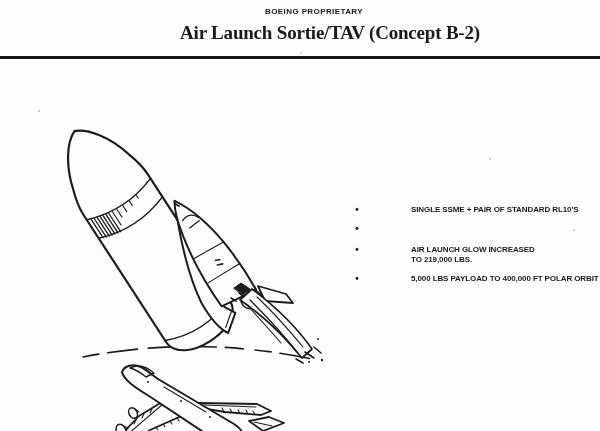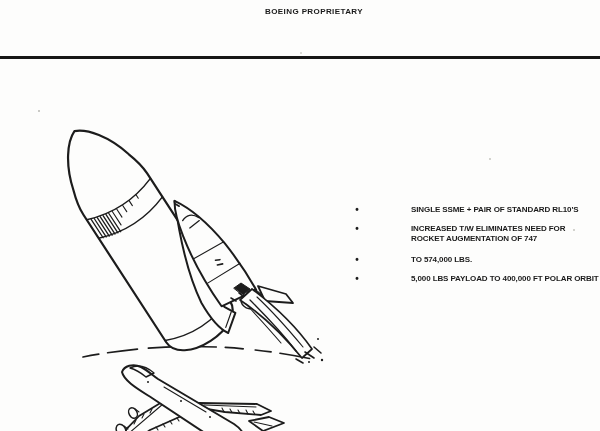--- a/index.html
+++ b/index.html
@@ -37,20 +37,21 @@
     background:#b9b9b4;
     box-shadow:451px 48px 0 #c4c4bf, 262px -58px 0 #cfcfca, 535px 119px 0 #c4c4bf;
   }
 </style>
 </head>
 <body>
 
 <div class="page">
 
   <div class="classification">BOEING PROPRIETARY</div>
+  <div class="title">Air Launch Sortie/TAV (Concept B-2)</div>
   <div class="rule"></div>
   <div class="speck"></div>
 
   <svg class="figure" viewBox="0 0 420 371">
     <g stroke="#1c1c1c" fill="none" stroke-width="2" stroke-linecap="round" stroke-linejoin="round">
 
       <path d="M 83,297 Q 196,275 312,299" stroke-width="1.7" stroke-dasharray="16 9 30 11 34 10 24 9 18 12"></path>
 
       <g transform="translate(75,72) rotate(-33)">
         <path d="M 0,-1 C 12,4 26,22 33,48 C 36,57 38,64 38,74 L 38,226 C 38,240 21,249 0,249 C -21,249 -38,240 -38,226 L -38,74 C -38,64 -36,57 -33,48 C -26,22 -12,4 0,-1 Z" fill="#fdfdfc" stroke-width="2.2"></path>
@@ -133,29 +134,26 @@
 
   <div class="bullets">
     <div class="bullet m1">
       <span class="dot">•</span>
       <div class="blines">
         <div>SINGLE SSME + PAIR OF STANDARD RL10'S</div>
       </div>
     </div>
     <div class="bullet m2">
       <span class="dot">•</span>
-      <div class="blines">
-        <div>INCREASED T/W ELIMINATES NEED FOR</div>
-        <div>ROCKET AUGMENTATION OF 747</div>
-      </div>
     </div>
     <div class="bullet m3">
       <span class="dot">•</span>
       <div class="blines">
-        <div>TO 574,000 LBS.</div>
+        <div>AIR LAUNCH GLOW INCREASED</div>
+        <div>TO 219,000 LBS.</div>
       </div>
     </div>
     <div class="bullet">
       <span class="dot">•</span>
       <div class="blines">
         <div>5,000 LBS PAYLOAD TO 400,000 FT POLAR ORBIT</div>
       </div>
     </div>
   </div>
 

